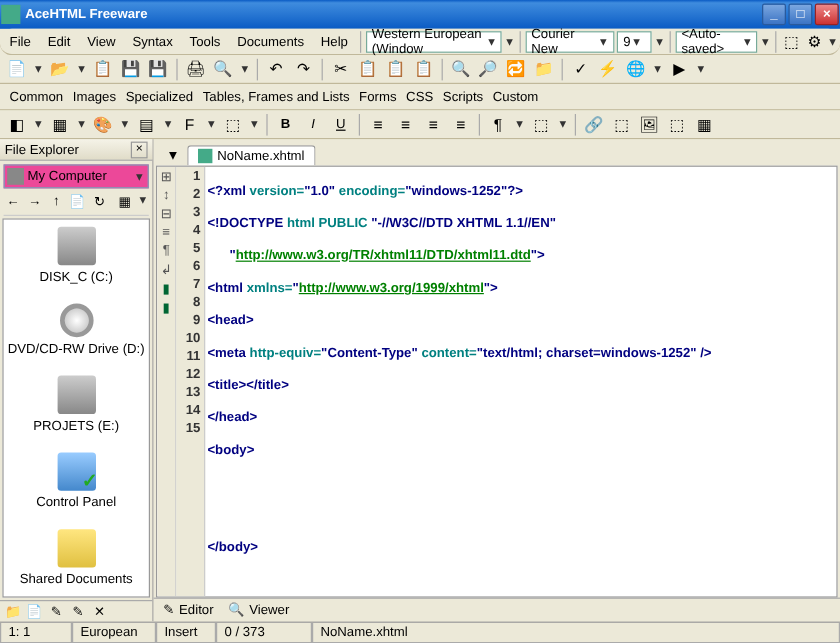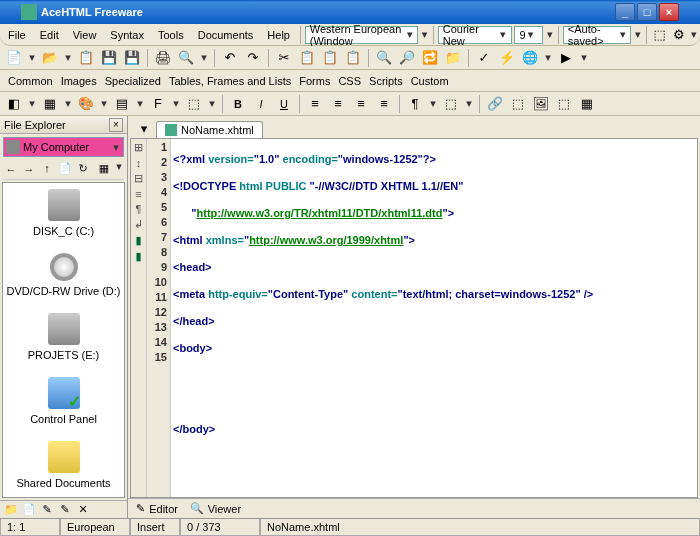--- a/index.html
+++ b/index.html
@@ -1,17 +1,17 @@
 <!DOCTYPE html>
 <html><head>
 <meta charset="utf-8">
 <style>
 * { margin:0; padding:0; box-sizing:border-box; font-family:Tahoma,sans-serif; font-size:11px; }
 body { width:700px; height:536px; background:#ece9d8; overflow:hidden; display:flex; flex-direction:column; }
-.titlebar { height:24px; background:linear-gradient(#0a5bc4,#3f8cde 10%,#0a5bc4); color:#fff; display:flex; align-items:center; padding:0 21px;justify-content:space-between; }
+.titlebar { height:24px; background:linear-gradient(#0a5bc4,#3f8cde 10%,#0a5bc4); color:#fff; display:flex; align-items:center; padding:0 1px;justify-content:space-between; }
 .titlebar .icon { width:16px; height:16px; background:#4a8; margin-right:4px; }
 .titlebar .title { flex:1; font-weight:bold; }
 .winbtns { display:flex; gap:2px; }
 .winbtn { width:20px; height:18px; background:linear-gradient(#7ba7e0,#3c74c4); border:1px solid #2a5a9c; border-radius:2px; display:flex; align-items:center; justify-content:center; color:#fff; font-weight:bold; }
 .winbtn.close { background:linear-gradient(#e88,#c33); border-color:#922; }
 .menubar { height:22px; background:#ece9d8; display:flex; align-items:center; border-bottom:1px solid #c0b89a; padding:0 2px; gap:2px;border-radius:10px; }
 .menuitem { padding:2px 6px; }
 .sel { border:1px solid #7a9; background:#fff; height:18px; display:flex; align-items:center; padding:0 4px; font-size:10px; }
 .dd { width:10px; text-align:center; color:#333; }
 .toolbar { height:24px; background:#ece9d8; display:flex; align-items:center; padding:0 4px; gap:3px; border-bottom:1px solid #c0b89a; }
@@ -274,20 +274,21 @@
           <div>14</div>
           <div>15</div>
       </div>
       <div class="code">
 <div class="ln"><span class="navy">&lt;?xml </span><span class="teal">version=</span><span class="navy">"1.0"</span><span class="teal"> encoding=</span><span class="navy">"windows-1252"</span><span class="navy">?&gt;</span></div>
 <div class="ln"><span class="navy">&lt;!DOCTYPE </span><span class="teal">html PUBLIC </span><span class="navy">"-//W3C//DTD XHTML 1.1//EN"</span></div>
 <div class="ln"><span>      </span><span class="navy">"</span><span class="green">http://www.w3.org/TR/xhtml11/DTD/xhtml11.dtd</span><span class="navy">"</span><span class="navy">&gt;</span></div>
 <div class="ln"><span class="navy">&lt;html </span><span class="teal">xmlns=</span><span class="navy">"</span><span class="green">http://www.w3.org/1999/xhtml</span><span class="navy">"</span><span class="navy">&gt;</span></div>
 <div class="ln"><span class="navy">&lt;head&gt;</span></div>
 <div class="ln"><span class="navy">&lt;meta </span><span class="teal">http-equiv=</span><span class="navy">"Content-Type"</span><span class="teal"> content=</span><span class="navy">"text/html; charset=windows-1252"</span><span class="navy"> /&gt;</span></div>
+<div class="ln"><span class="navy">&lt;title&gt;</span><span class="navy">&lt;/title&gt;</span></div>
 <div class="ln"><span class="navy">&lt;/head&gt;</span></div>
 <div class="ln"><span class="navy">&lt;body&gt;</span></div>
 <div class="ln"></div>
 <div class="ln"></div>
 <div class="ln"><span class="navy">&lt;/body&gt;</span></div>
 
 
       </div>
     </div>
     <div class="edbot">

